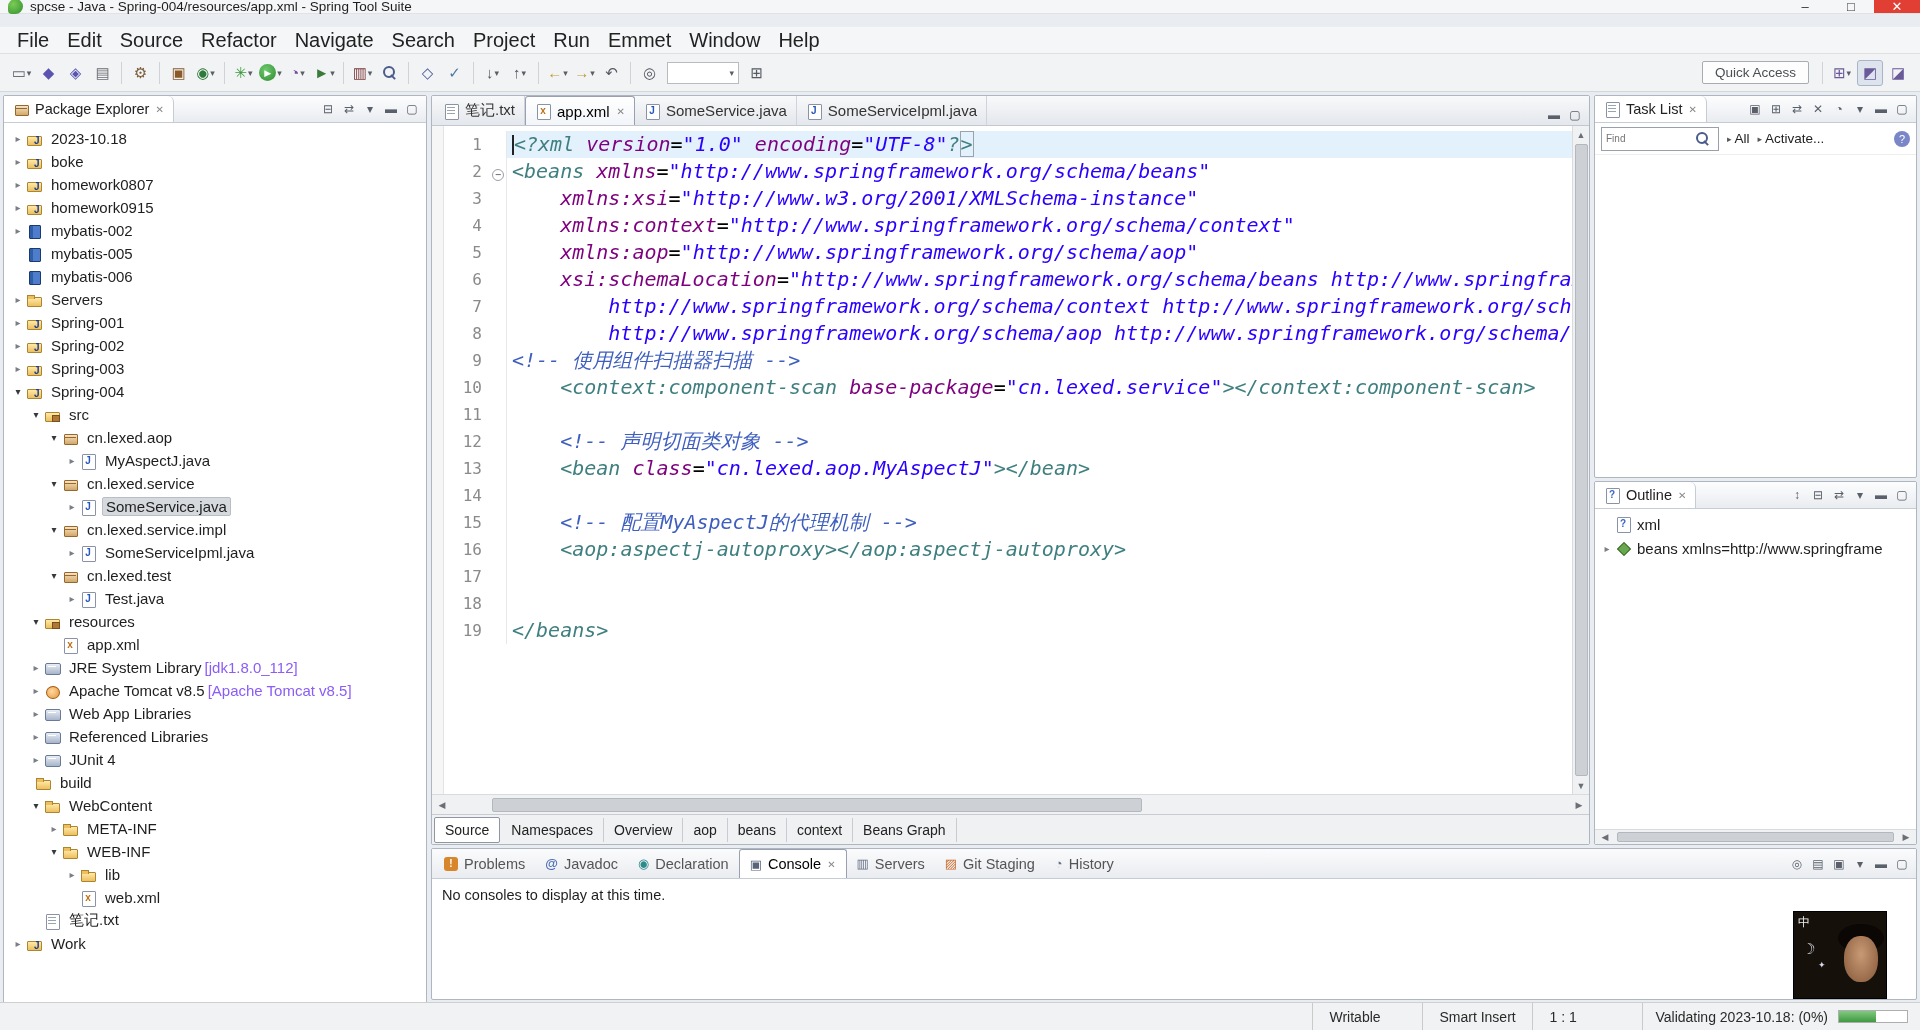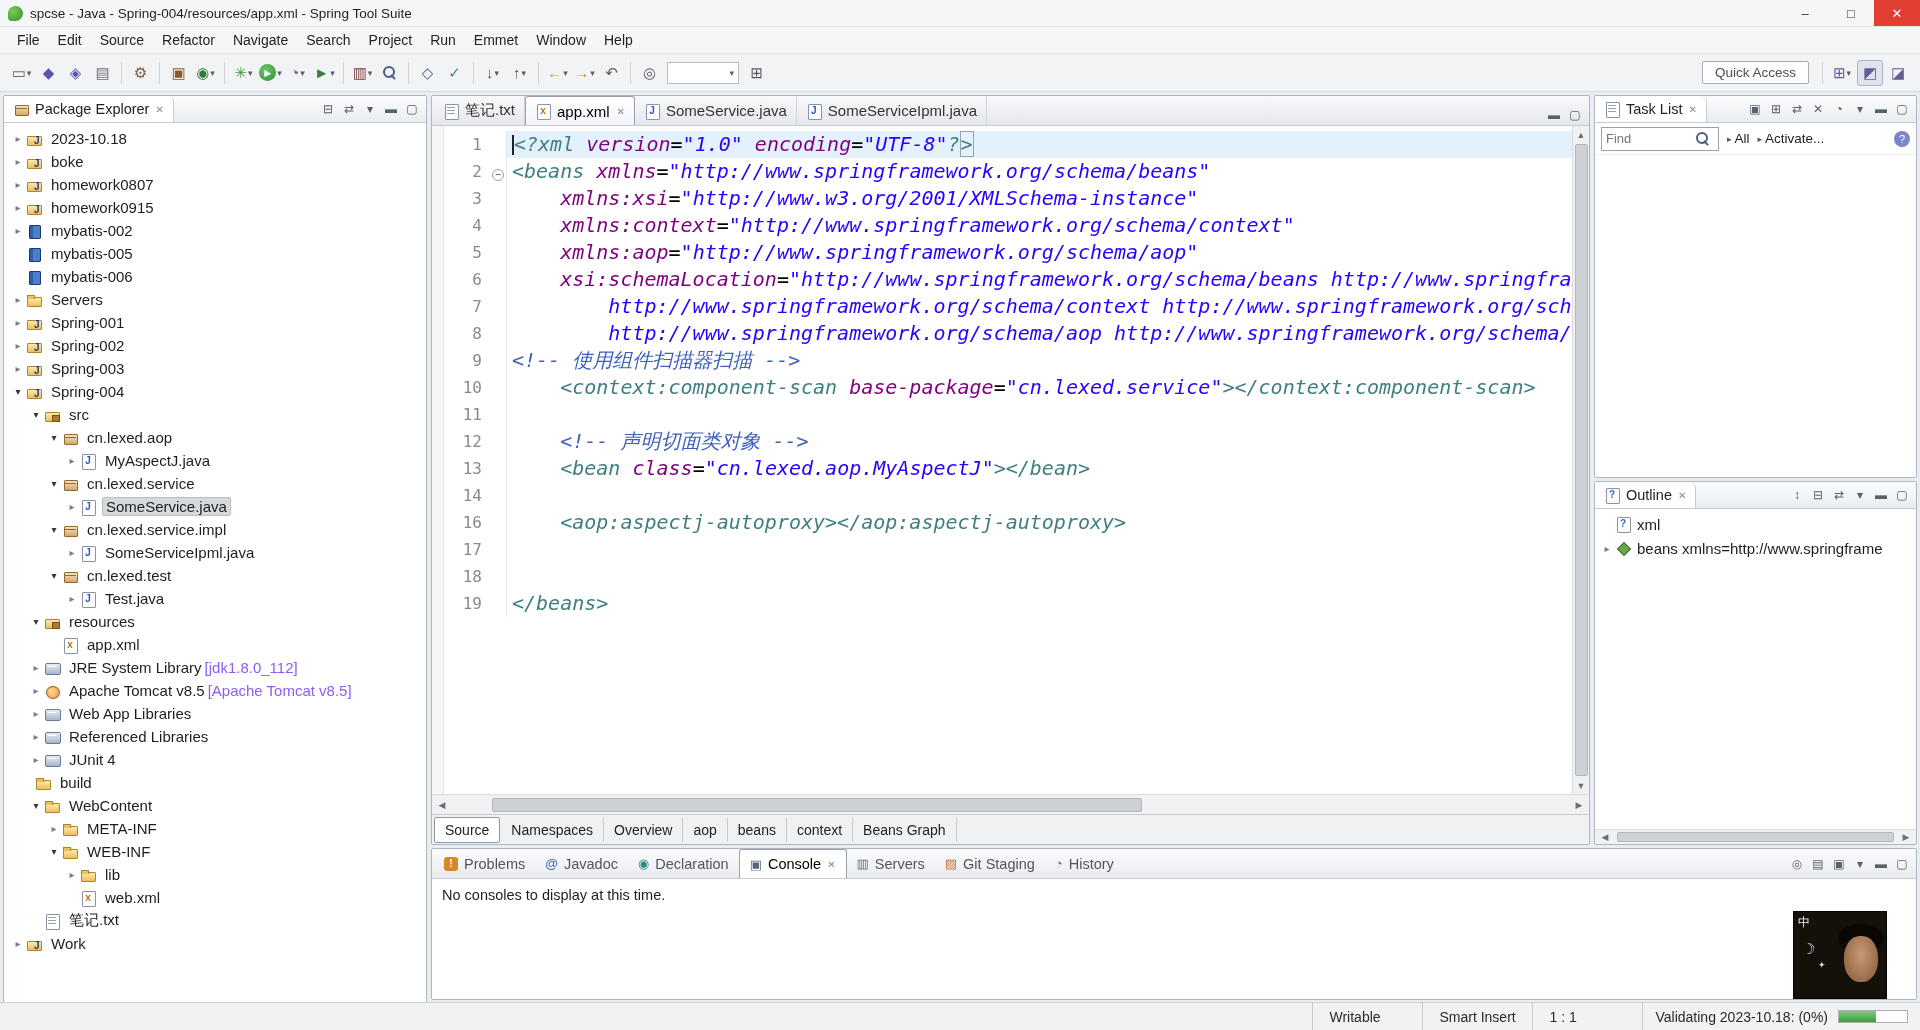--- a/index.html
+++ b/index.html
@@ -1,29 +1,29 @@
 <!DOCTYPE html>
 <html><head>
 <meta charset="utf-8">
 <style>
 *{margin:0;padding:0;box-sizing:border-box}
 html,body{width:1920px;height:1030px;overflow:hidden}
 body{font-family:"Liberation Sans",sans-serif;font-size:14px;color:#1e1e1e;background:#e9edf2;position:relative}
 
 
-#titlebar{position:absolute;left:0;top:0;width:1920px;height:27px;background:#f5f6f7;display:flex;align-items:center;border-bottom:1px solid #e2e2e2}
+#titlebar{position:absolute;left:0;top:0;width:1920px;height:14px;background:#f5f6f7;display:flex;align-items:center;border-bottom:1px solid #e2e2e2}
 .app-icon{width:15px;height:15px;margin:0 7px 0 8px;background:radial-gradient(circle at 35% 35%,#7ccc55,#2f8f2f);border-radius:50% 50% 50% 4px;flex:none}
 #title-text{font-size:13.5px;white-space:nowrap}
 .win-controls{margin-left:auto;display:flex;height:100%}
 .win-btn{width:46px;height:100%;display:flex;align-items:center;justify-content:center;font-size:13px;color:#333}
 .win-btn.close{background:#e23f34;color:#fff}
 
 
 #menubar{position:absolute;left:0;top:27px;width:100%;height:27px;background:#f5f6f7;display:flex;align-items:center;padding-left:8px;border-bottom:1px solid #e0e0e0}
-.menu-item{padding:3px 9px;border-radius:3px;font-size:14px;color:#222}
+.menu-item{padding:3px 9px;border-radius:3px;font-size:20px;color:#222}
 
 
 #toolbar{position:absolute;left:0;top:54px;width:100%;height:38px;background:#f2f3f5;border-bottom:1px solid #d4d7da;display:flex;align-items:center;padding:0 8px}
 #toolbar-buttons{display:flex;align-items:center}
 .tbtn{height:25px;min-width:25px;display:inline-flex;align-items:center;justify-content:center;margin:0 1px;border-radius:3px;font-size:15px}
 .tb-sep{width:1px;height:22px;background:#cfd3d7;margin:0 5px;display:inline-block}
 .dd{font-size:9px;color:#5a5f66;margin-left:1px}
 .tbtn.run-btn .tbg{width:17px;height:17px;background:radial-gradient(circle at 40% 35%,#6fc96f,#2e8b2e);border-radius:50%;color:#fff;font-size:9px;display:flex;align-items:center;justify-content:center}
 .tb-combo{width:72px;height:22px;border:1px solid #b8bcc0;background:#fff;margin:0 4px;display:inline-flex;align-items:center;justify-content:flex-end;padding-right:4px;font-size:9px;color:#666}
 .mag{position:relative;width:14px;height:14px;display:inline-block}
@@ -104,21 +104,21 @@
 .hthumb{position:absolute;left:60px;width:650px;height:14px;background:#cdd0d5;border:1px solid #b4b8be;border-radius:2px}
 .ed-foot{height:30px;background:#f0f1f3;border-top:1px solid #c8ccd2;display:flex;align-items:center;padding-left:2px}
 .btab{padding:4px 10px;font-size:14px;color:#222;border-right:1px solid #c8ccd2}
 .btab.active{background:#fff;border:1px solid #8f96a2;border-radius:2px;margin-right:1px}
 
 
 #task-panel{left:1594px;top:95px;width:323px;height:383px}
 #outline-panel{left:1594px;top:481px;width:323px;height:364px}
 .task-findrow{display:flex;align-items:center;height:32px;padding:0 6px;border-bottom:1px solid #eee}
 .find-wrap{display:flex;align-items:center;border:1px solid #98a0ac;background:#fff;height:24px;width:118px;padding:0 4px}
-.find-input{border:none;outline:none;width:90px;font-size:13px;font-family:"Liberation Sans",sans-serif;color:#000000;background:transparent}
+.find-input{border:none;outline:none;width:90px;font-size:10px;font-family:"Liberation Sans",sans-serif;color:#000000;background:transparent}
 .scope-arrow{font-size:9px;color:#555;margin:0 3px 0 8px}
 .scope-link{font-size:13.5px;color:#222}
 .help-circle{margin-left:auto;width:16px;height:16px;border-radius:50%;background:#7a86c8;color:#fff;font-size:11px;display:flex;align-items:center;justify-content:center}
 .outline-row{display:flex;align-items:center;height:24px;font-size:15px;white-space:nowrap;overflow:hidden;padding-left:4px}
 .ol-scroll{position:absolute;left:0;right:0;bottom:0;height:15px;background:#f0f1f3;border-top:1px solid #d9dbde;display:flex;align-items:center}
 .ol-thumb{flex:1;height:10px;margin:0 2px;background:#cdd0d5;border:1px solid #b4b8be;border-radius:2px}
 
 
 #console-panel{left:431px;top:848px;width:1486px;height:152px}
 .con-tabs{height:30px;background:linear-gradient(#fbfbfc,#e9ecf0);border-bottom:1px solid #c6ccd4;display:flex;align-items:center;padding-left:2px}
@@ -528,20 +528,21 @@
         <div class="cl"><span class="ln">5</span><span class="fold"></span><span class="ct"><span class="t-pl">    </span><span class="t-attr">xmlns:aop</span><span class="t-pl">=</span><span class="t-val">"http://www.springframework.org/schema/aop"</span></span></div>
         <div class="cl"><span class="ln">6</span><span class="fold"></span><span class="ct"><span class="t-pl">    </span><span class="t-attr">xsi:schemaLocation</span><span class="t-pl">=</span><span class="t-val">"http://www.springframework.org/schema/beans http://www.springframework.org/schema/beans/spring-beans.xsd</span></span></div>
         <div class="cl"><span class="ln">7</span><span class="fold"></span><span class="ct"><span class="t-val">        http://www.springframework.org/schema/context http://www.springframework.org/schema/context/spring-context.xsd</span></span></div>
         <div class="cl"><span class="ln">8</span><span class="fold"></span><span class="ct"><span class="t-val">        http://www.springframework.org/schema/aop http://www.springframework.org/schema/aop/spring-aop.xsd"</span></span></div>
         <div class="cl"><span class="ln">9</span><span class="fold"></span><span class="ct"><span class="t-com">&lt;!-- 使用组件扫描器扫描 --&gt;</span></span></div>
         <div class="cl"><span class="ln">10</span><span class="fold"></span><span class="ct"><span class="t-pl">    </span><span class="t-tag">&lt;context:component-scan </span><span class="t-attr">base-package</span><span class="t-pl">=</span><span class="t-val">"cn.lexed.service"</span><span class="t-tag">&gt;&lt;/context:component-scan&gt;</span></span></div>
         <div class="cl"><span class="ln">11</span><span class="fold"></span><span class="ct"></span></div>
         <div class="cl"><span class="ln">12</span><span class="fold"></span><span class="ct"><span class="t-pl">    </span><span class="t-com">&lt;!-- 声明切面类对象 --&gt;</span></span></div>
         <div class="cl"><span class="ln">13</span><span class="fold"></span><span class="ct"><span class="t-pl">    </span><span class="t-tag">&lt;bean </span><span class="t-attr">class</span><span class="t-pl">=</span><span class="t-val">"cn.lexed.aop.MyAspectJ"</span><span class="t-tag">&gt;&lt;/bean&gt;</span></span></div>
         <div class="cl"><span class="ln">14</span><span class="fold"></span><span class="ct"></span></div>
+        <div class="cl"><span class="ln">15</span><span class="fold"></span><span class="ct"><span class="t-pl">    </span><span class="t-com">&lt;!-- 配置MyAspectJ的代理机制 --&gt;</span></span></div>
         <div class="cl"><span class="ln">16</span><span class="fold"></span><span class="ct"><span class="t-pl">    </span><span class="t-tag">&lt;aop:aspectj-autoproxy&gt;&lt;/aop:aspectj-autoproxy&gt;</span></span></div>
         <div class="cl"><span class="ln">17</span><span class="fold"></span><span class="ct"></span></div>
         <div class="cl"><span class="ln">18</span><span class="fold"></span><span class="ct"></span></div>
         <div class="cl"><span class="ln">19</span><span class="fold"></span><span class="ct"><span class="t-tag">&lt;/beans&gt;</span></span></div>
       </div>
     <div class="vscroll">
       <span class="sb-arrow">▲</span>
       <span class="vthumb"></span>
       <span class="sb-arrow">▼</span>
     </div>

